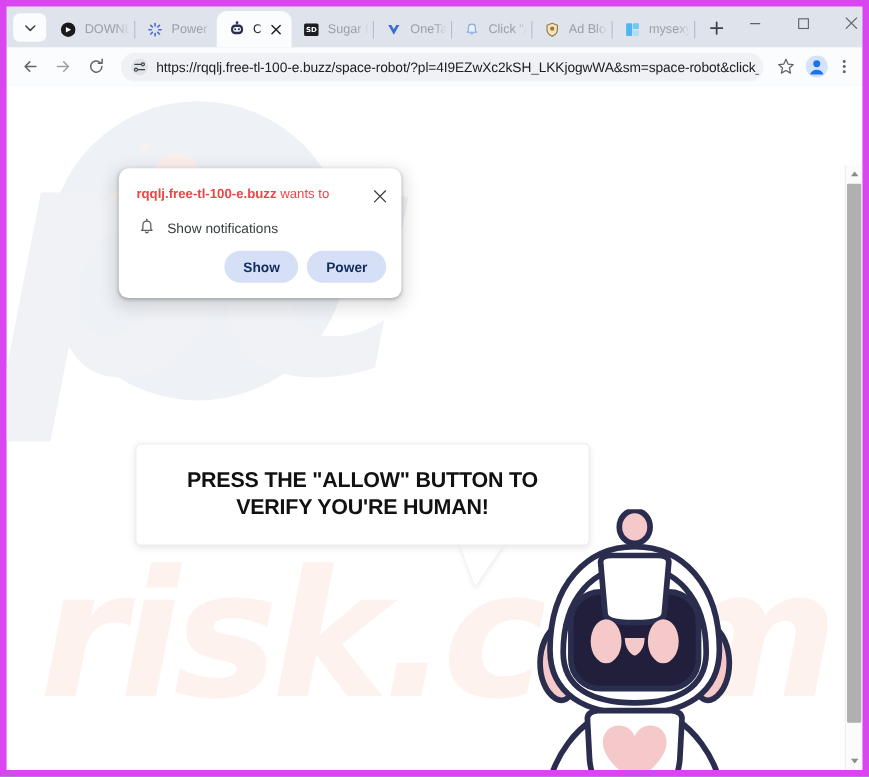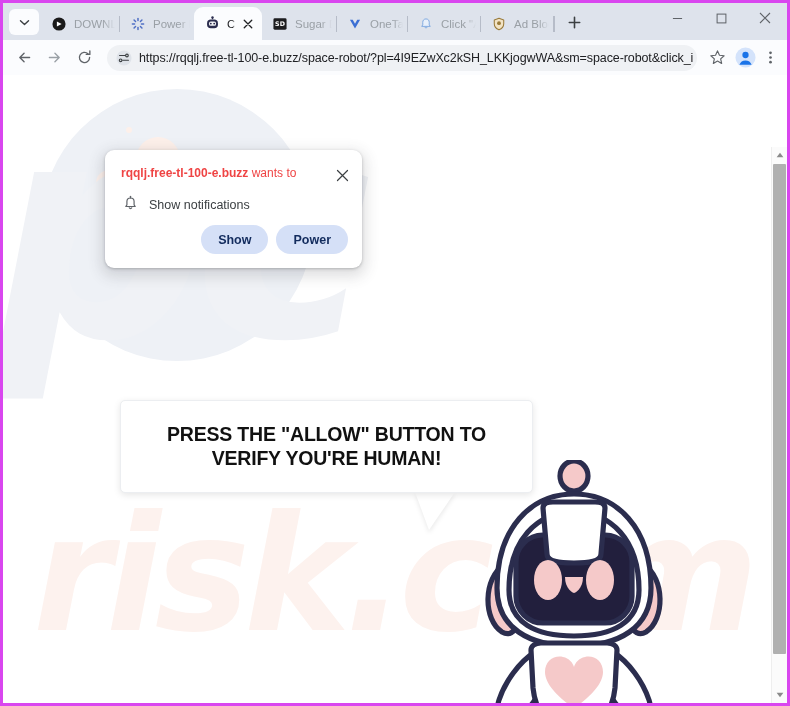--- a/index.html
+++ b/index.html
@@ -6,21 +6,21 @@
   html, body {
     width: 790px; height: 706px;
     overflow: hidden;
     font-family: "Liberation Sans", sans-serif;
     background: #0d4c9a;
   }
 
   
   #window {
     position: absolute; inset: 0;
-    border: 3px solid #d946ef;
+    border: 6px solid #d946ef;
     background: #dee3ec;
     overflow: hidden;
   }
 
   
   #tabstrip {
     position: absolute; left: 0; top: 0; right: 0; height: 37px;
     background: #dee3ec;
     display: flex; align-items: flex-end;
   }
@@ -357,20 +357,30 @@
       <span class="favicon">
         <svg width="14" height="14" viewBox="0 0 16 16">
           <path d="M8 1.3 L13.4 3.4 v4.4 c0 3.4-2.5 5.8-5.4 6.9 C5.1 13.6 2.6 11.2 2.6 7.8 V3.4 Z" fill="#f2e3c4" stroke="#9a7b3a" stroke-width="1.2" stroke-linejoin="round"></path>
           <circle cx="8" cy="7" r="2.2" fill="#9a7b3a"></circle>
         </svg>
       </span>
       <span class="tab-title">Ad Bloc</span>
     </div>
     <div class="tab-sep"></div>
 
+    <div class="tab" style="width:74px">
+      <span class="favicon">
+        <svg width="14" height="14" viewBox="0 0 16 16">
+          <rect x="1.4" y="1.4" width="6.2" height="13.2" rx="1" fill="#4db5ef"></rect>
+          <rect x="8.4" y="1.4" width="6.2" height="6" rx="1" fill="#6ecbf5"></rect>
+          <rect x="8.4" y="8.6" width="6.2" height="6" rx="1" fill="#a9e0f8"></rect>
+        </svg>
+      </span>
+      <span class="tab-title">mysexy</span>
+    </div>
     <div class="tab-sep"></div>
 
     <div id="new-tab-btn">
       <svg width="13" height="13" viewBox="0 0 14 14">
         <path d="M7 1.4 V12.6 M1.4 7 H12.6" stroke="#3c4043" stroke-width="1.7" stroke-linecap="round"></path>
       </svg>
     </div>
 
     <div id="win-controls">
       <div class="win-btn">

